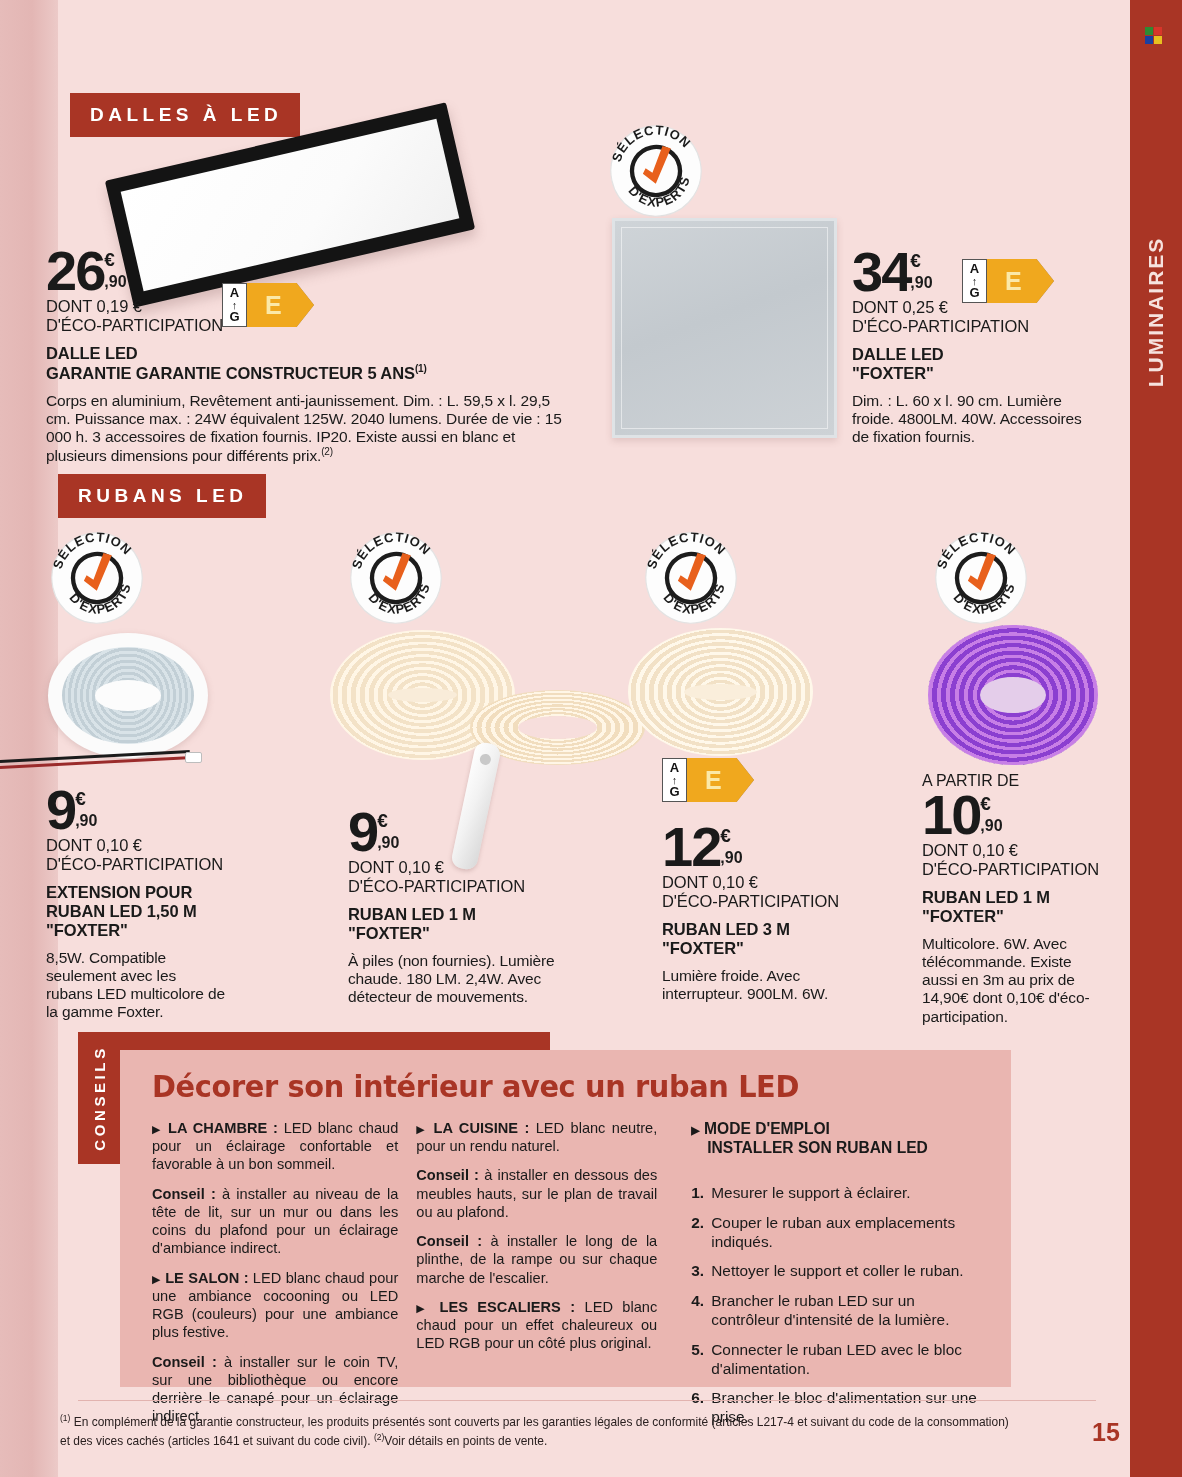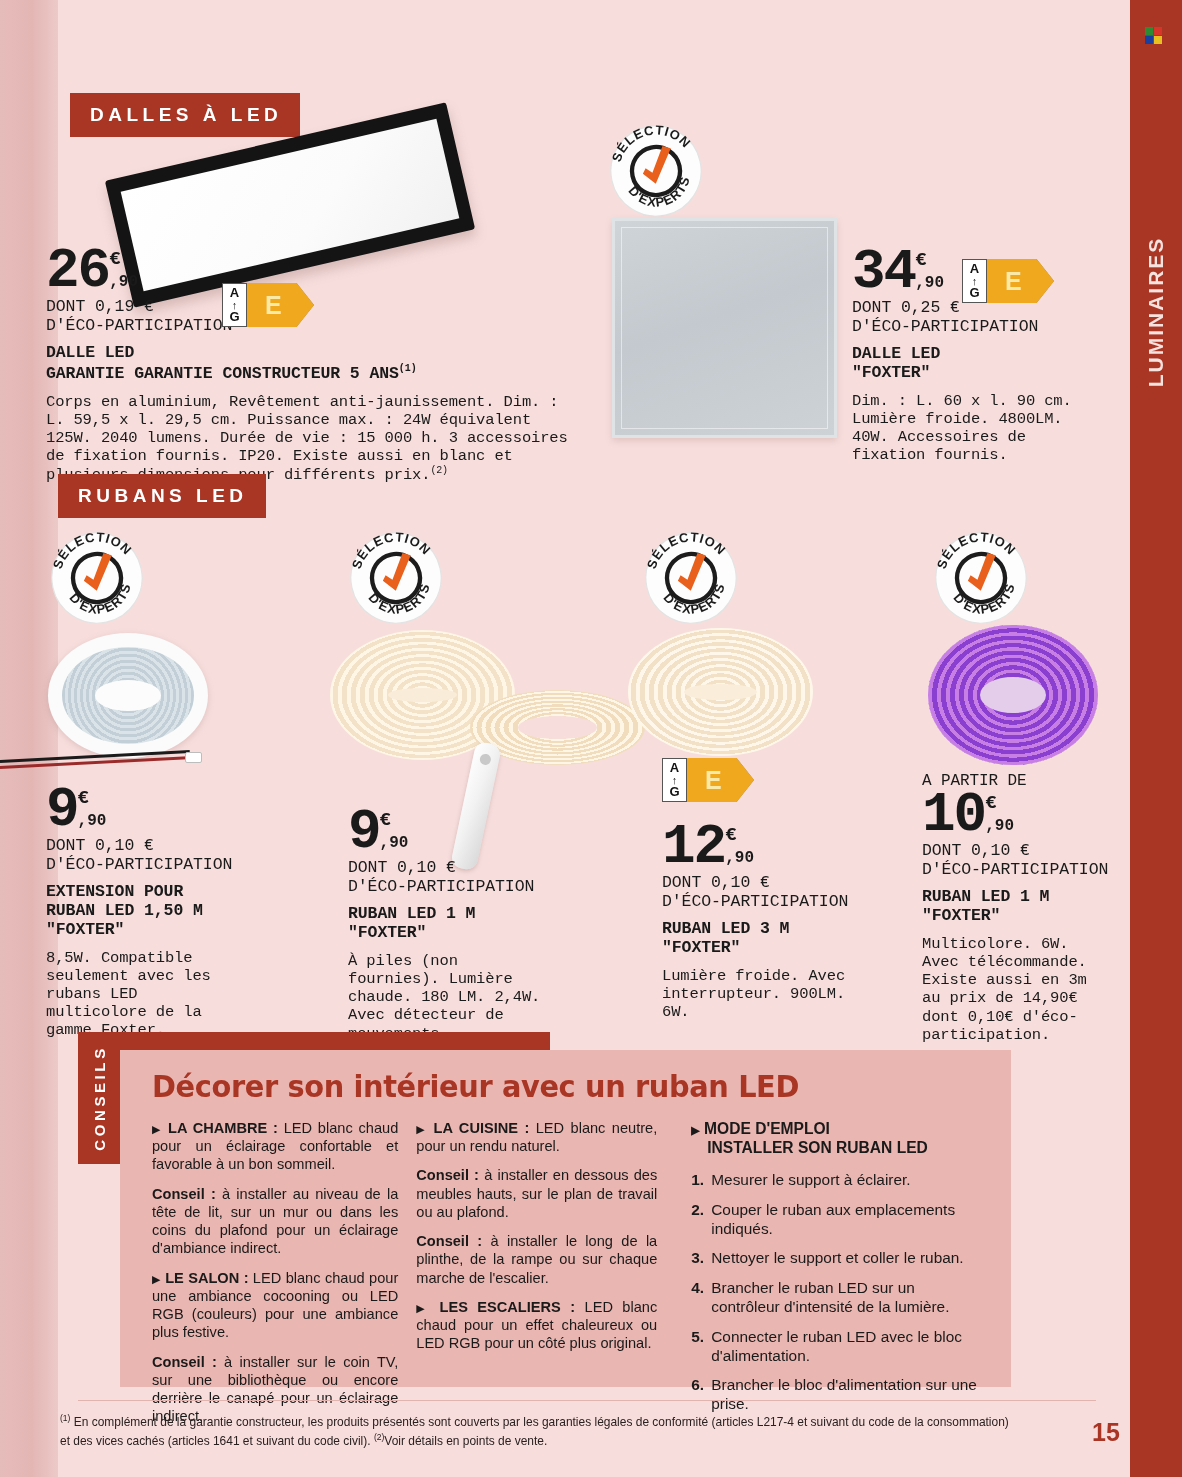--- a/index.html
+++ b/index.html
@@ -51,21 +51,21 @@
     background: #a93525;
     color: #ffffff;
     font-weight: bold;
     font-size: 19px;
     letter-spacing: 4.5px;
     padding: 11px 18px 11px 20px;
     white-space: nowrap;
   }
 
   
-  .price-block { position: absolute; font-family: Liberation Mono, monospace; }
+  .price-block { position: absolute; }
   .price-line { display: flex; align-items: flex-start; line-height: 1; }
   .price-int {
     font-size: 56px; font-weight: bold; letter-spacing: -2px; line-height: .86;
   }
   .price-sup { display: flex; flex-direction: column; padding-top: 4px; }
   .price-eur { font-size: 19px; font-weight: bold; line-height: .9; }
   .price-cents { font-size: 16px; font-weight: bold; line-height: 1; margin-top: 6px;}
   .eco { font-size: 16.5px; line-height: 1.16; margin-top: 2px; letter-spacing: -0.1px;}
   .apartir { font-size: 16px; letter-spacing: -0.1px; margin-bottom: 1px;}
   .pname {
@@ -182,21 +182,21 @@
     transform: scaleX(.93); transform-origin: left center;
   }
   .cols { display: flex; gap: 0; }
   .col-a { width: 298px; padding-right: 18px; }
   .col-b { width: 290px; padding-right: 16px; }
   .col-c { width: 352px; padding-left: 18px; border-left: 0; }
   .tip { font-size: 14.6px; line-height: 1.25; margin-bottom: 11px; text-align: justify;}
   .tip .head { font-weight: bold; }
   .tip .arrow { font-size: 11px; }
   .mode-head {
-    font-size: 15.6px; font-weight: bold; line-height: 1.22; margin-bottom: 14px;
+    font-size: 15.6px; font-weight: bold; line-height: 1.22; margin-bottom: 27px;
   }
   .mode-head .arrow { font-size: 11px; }
   .step { display: flex; font-size: 15.4px; line-height: 1.22; margin-bottom: 11px; }
   .step .num { font-weight: bold; width: 20px; flex: 0 0 20px; }
 
   
   .foot-rule {
     position: absolute; left: 78px; top: 1400px; width: 1018px; height: 1px;
     background: #e2b3af;
   }

